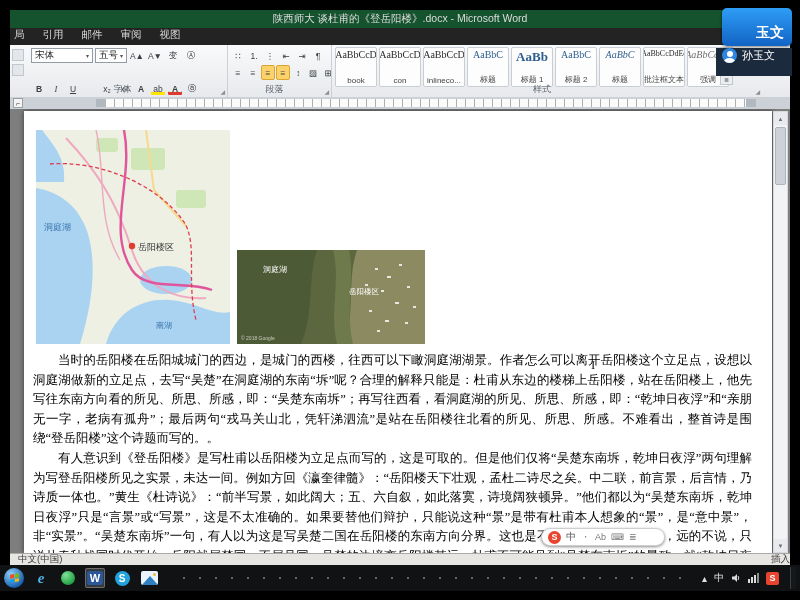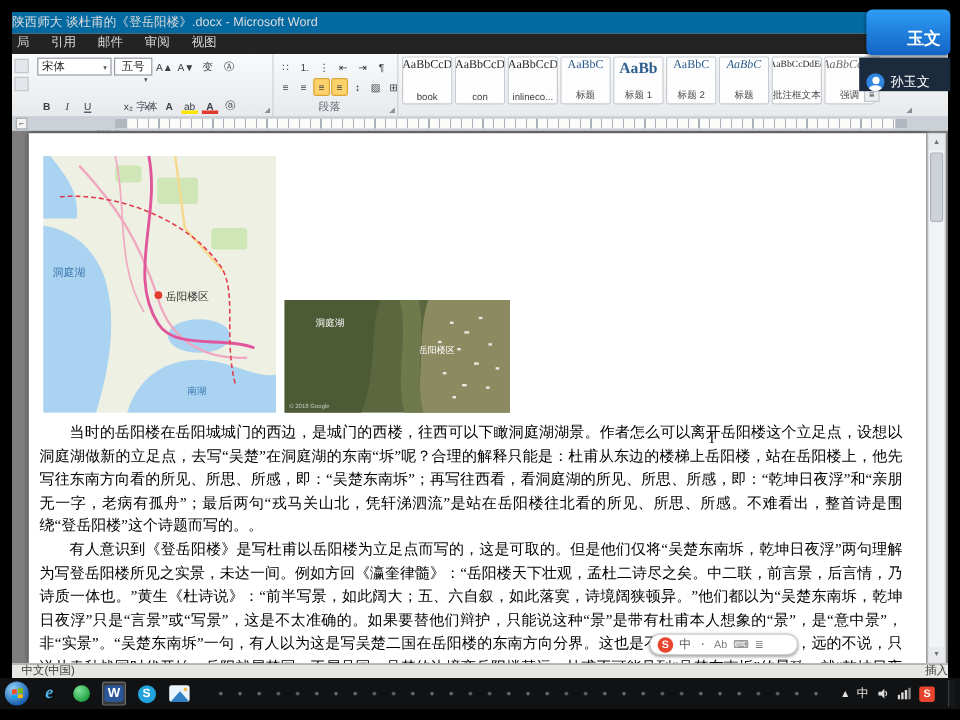--- a/index.html
+++ b/index.html
@@ -2,41 +2,41 @@
 <html><head>
 <meta charset="utf-8">
 <style>
   * { margin:0; padding:0; box-sizing:border-box; }
   html,body { width:800px; height:600px; background:#000; }
   .screen { position:relative; width:800px; height:600px; background:#000; overflow:hidden;
             font-family:"Liberation Sans", sans-serif; }
 
   
   .window { position:absolute; left:10px; top:10px; width:780px; height:555px; background:#eef0f1; }
-  .titlebar { position:absolute; top:0; left:0; right:0; height:18px; background:#0369a1;
-              color:#dcdcdc; font-size:10.5px; display:flex; align-items:center; justify-content:flex-start; }
+  .titlebar { position:absolute; top:0; left:0; right:0; height:18px; background:#14532d;
+              color:#dcdcdc; font-size:10.5px; display:flex; align-items:center; justify-content:center; }
   .tabrow { position:absolute; top:18px; left:0; right:0; height:17px; background:#232323;
             display:flex; align-items:flex-end; padding-left:2px; }
   .tab { padding:2px 9px 3px 9px; color:#d8d8d8; font-size:10.5px; white-space:nowrap; }
   .tab.partial { padding-left:2px; }
 
   
   .ribbon { position:absolute; top:35px; left:0; right:0; height:53px;
             background:linear-gradient(#f9fafb,#e7e9ec); border-bottom:1px solid #bfc3c8; }
   .rgroup { position:absolute; top:0; bottom:0; border-right:1px solid #cdd1d6; }
   .rgroup-label { position:absolute; bottom:1px; left:0; right:10px; text-align:center;
                   font-size:9px; color:#5f6670; }
   .launcher { position:absolute; bottom:2px; right:2px; font-size:6px; color:#8a8f96; line-height:1; }
   .rrow1 { position:absolute; top:3px; left:3px; display:flex; align-items:center; gap:2px; }
   .rrow2 { position:absolute; top:20px; left:3px; display:flex; align-items:center; gap:1px; }
   .combo { height:15px; background:#fff; border:1px solid #949ba5; font-size:9.5px; color:#222;
            display:flex; align-items:center; padding:0 3px; }
   .combo .arr { margin-left:auto; font-size:6px; color:#555; }
   .combo.fname { width:62px; }
-  .combo.fsize { width:32px;flex-direction:column; }
+  .combo.fsize { width:32px; }
   .rbtn { width:16px; height:15px; display:flex; align-items:center; justify-content:center;
           font-size:8.5px; color:#3a3f45; border:1px solid transparent; border-radius:2px; }
   .rbtn.sm { width:14px; }
   .rbtn.hl { background:#fdd26a; border-color:#d9a636; }
   .rbtn.b { font-weight:bold; }
   .rbtn.i { font-style:italic; font-family:"Liberation Serif",serif; }
   .rbtn.u { text-decoration:underline; }
   .rbtn.strike { text-decoration:line-through; font-size:13px;margin-top:32px; }
   .rbtn.bar-y { box-shadow:inset 0 -3px 0 #ffe400; }
   .rbtn.bar-r { box-shadow:inset 0 -3px 0 #e03a2f; }
@@ -95,21 +95,21 @@
   .statusbar { position:absolute; left:0; right:0; bottom:0; height:12px; background:#e8e6e2;
                border-top:1px solid #a9a9a9; display:flex; align-items:center; gap:34px;
                padding-left:8px; font-size:9.5px; color:#3a3a3a;justify-content:space-between; }
 
   
   .qq-badge { position:absolute; left:722px; top:8px; width:70px; height:38px; border-radius:5px;
               background:linear-gradient(#2e9df5,#1263c4); color:#fff; font-size:14px; font-weight:bold;
               display:flex; align-items:flex-end; justify-content:flex-end; padding:4px 8px;
               box-shadow:0 1px 3px rgba(0,0,0,.5); }
   .qq-row { position:absolute; left:716px; top:48px; width:76px; height:28px; background:#1b2a3d;
-            display:flex; align-items:flex-end; gap:5px; padding:0 6px; color:#fff; font-size:11px; }
+            display:flex; align-items:flex-start; gap:5px; padding:0 6px; color:#fff; font-size:11px; }
   .qq-avatar { width:15px; height:15px; border-radius:50%; background:#2f86e0; position:relative; overflow:hidden; flex:none; }
   .qq-avatar::before { content:""; position:absolute; left:4.5px; top:2.5px; width:6px; height:6px;
                        border-radius:50%; background:#fff; }
   .qq-avatar::after { content:""; position:absolute; left:2px; top:9.5px; width:11px; height:7px;
                       border-radius:50% 50% 0 0; background:#fff; }
 
   
   .ime { position:absolute; left:541px; top:528px; width:124px; height:18px; background:#fff;
          border:1px solid #cfcfcf; border-radius:9px; display:flex; align-items:center; gap:5px;
          padding:0 6px; font-size:10px; color:#555; box-shadow:0 1px 3px rgba(0,0,0,.45); }
@@ -263,20 +263,21 @@
           <div class="styleitem">
             <span class="sample">AaBbCcDd</span>
             <span class="slabel">强调</span>
           </div>
         </div>
         <div class="galscroll">
           <span>▴</span>
           <span>▾</span>
           <span>≣</span>
         </div>
+        <span class="rgroup-label">样式</span>
         <span class="launcher">◢</span>
       </div>
     </div>
 
     <div class="ruler">
       <span class="tabbox">⌐</span>
       <div class="ruler-band"></div>
       <div class="ruler-marg" style="left:86px;width:10px;"></div>
       <div class="ruler-marg" style="right:34px;width:10px;"></div>
     </div>

